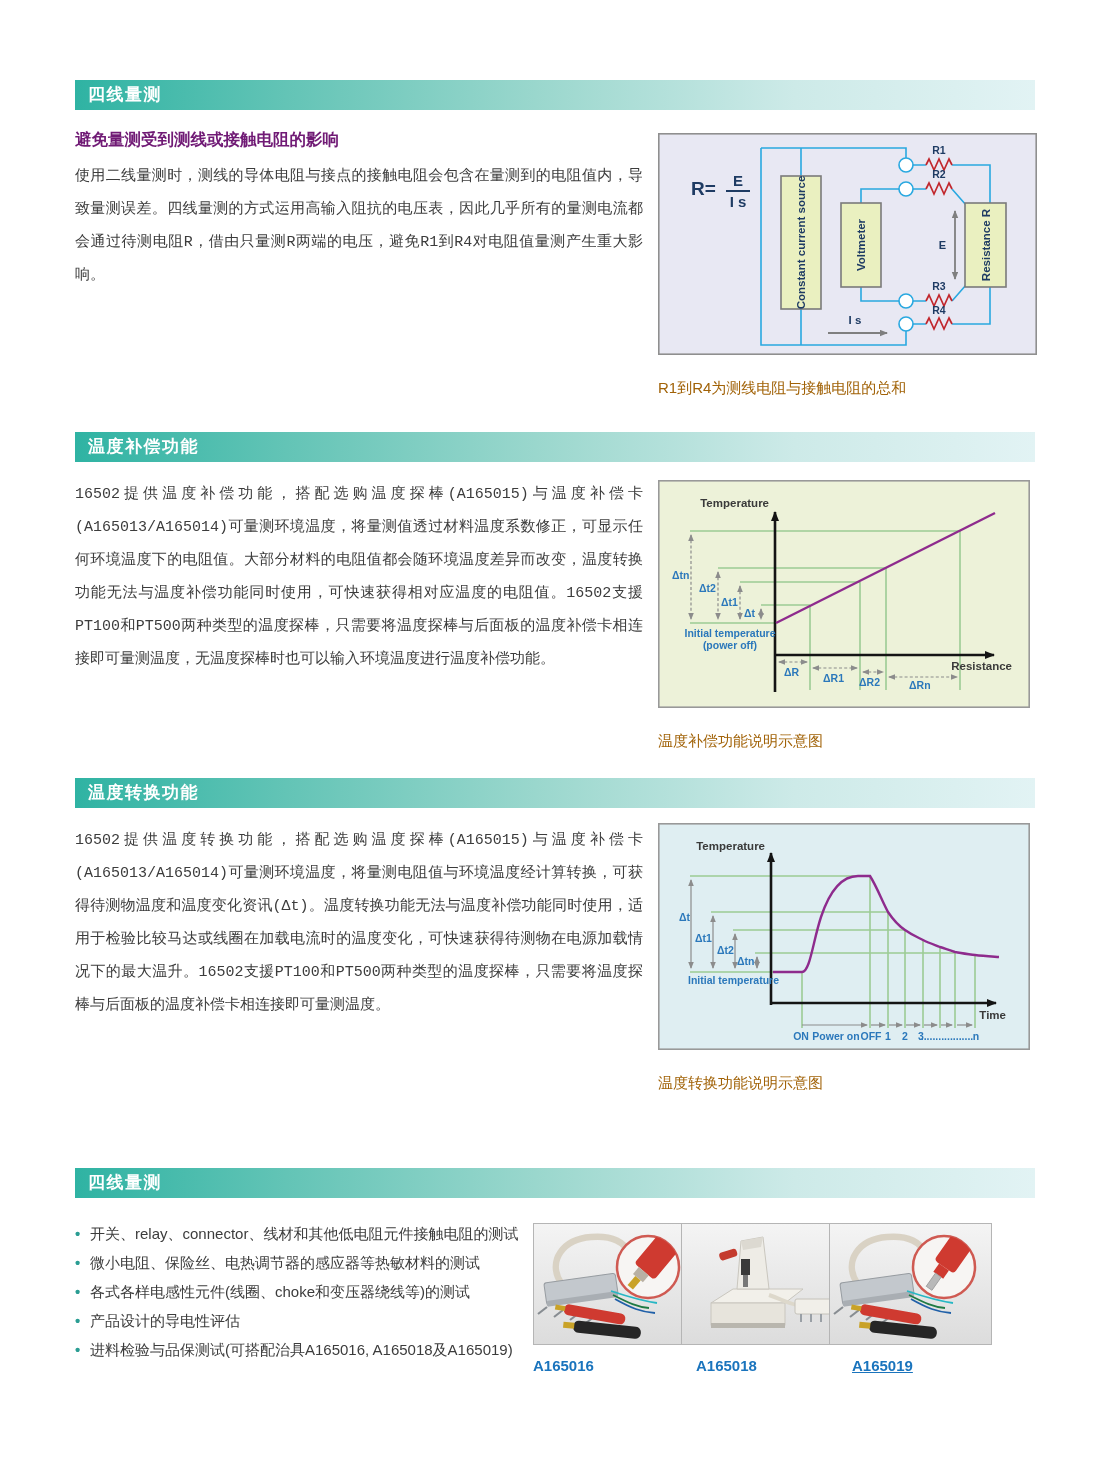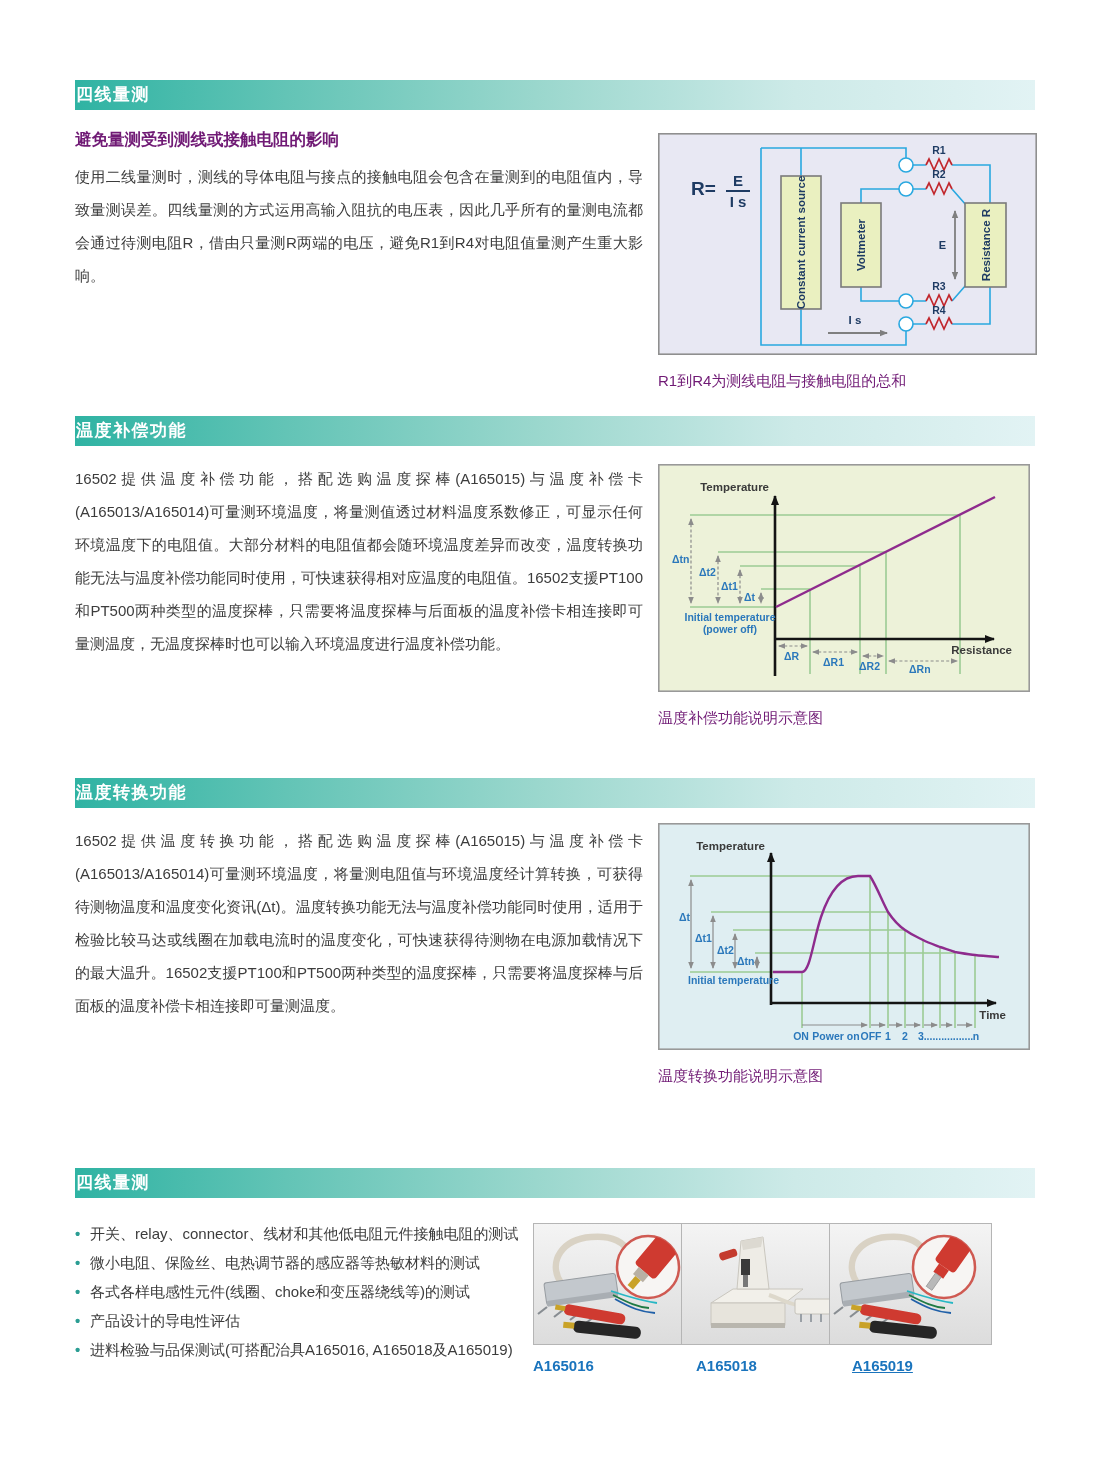--- a/index.html
+++ b/index.html
@@ -1,32 +1,32 @@
 <!DOCTYPE html>
 <html><head>
 <meta charset="utf-8">
 <style>
   * { margin:0; padding:0; box-sizing:border-box; }
   html,body { background:#ffffff; }
   body { font-family:"Liberation Sans","DejaVu Sans",sans-serif; }
   .page { position:relative; width:1102px; height:1470px; background:#fff; overflow:hidden; }
   .section { position:absolute; left:75px; width:960px; }
   .sec-header {
-    height:30px; line-height:30px; padding-left:1px;
+    height:30px; line-height:30px; padding-left:13px;
     background:linear-gradient(90deg,#2fb3a3 0%,#63c4b6 22%,#9ad7cd 48%,#cdeae8 75%,#e2f3f4 100%);
     color:#ffffff; font-size:17px; font-weight:bold; letter-spacing:1.5px;
   }
   .subtitle { margin-top:19px; color:#701a75; font-size:16.5px; font-weight:bold; }
   .body-text {
     margin-top:9px; width:568px; color:#3c3c3c; font-size:15px;
-    line-height:33px; text-align:justify;
+    line-height:33px; text-align:justify;font-family:Liberation Mono, monospace;
   }
   .figure { position:absolute; }
   .fig-frame { display:block; }
-  .fig-caption { margin-top:17px; color:#701a75; font-size:15px; }
+  .fig-caption { margin-top:24px; color:#a16207; font-size:15px; }
   .bullets { margin-top:21px; width:480px; list-style:none; }
   .bullets li {
     position:relative; padding-left:15px; color:#3c3c3c; font-size:15px;
     line-height:29px; white-space:nowrap;
   }
   .bullets li::before { content:"\2022"; position:absolute; left:0; color:#2a9d93; font-weight:bold; }
   .products { position:absolute; left:458px; top:55px; display:flex; gap:7px; }
   .product { width:141px; }
   .product .p-caption { margin-top:8px; color:#1a74bd; font-size:15px; font-weight:bold; }
   .p-cap-1 { margin-left:0; } .p-cap-2 { margin-left:15px; } .p-cap-3 { margin-left:23px;text-decoration:underline; }
@@ -96,21 +96,21 @@
 
         <line x1="297" y1="78" x2="297" y2="146" stroke="#7f7f7f" stroke-width="1.8" marker-start="url(#ahgs)" marker-end="url(#ahg)"></line>
         <text x="288" y="116" font-size="11" font-weight="bold" fill="#1e3b63" text-anchor="end">E</text>
         <line x1="170" y1="200" x2="229" y2="200" stroke="#7f7f7f" stroke-width="1.8" marker-end="url(#ahg)"></line>
         <text x="197" y="191" font-size="11.5" font-weight="bold" fill="#1e3b63" text-anchor="middle">I s</text>
       </svg>
       <div class="fig-caption">R1到R4为测线电阻与接触电阻的总和</div>
     </div>
   </div>
 
-  <div class="section" style="top:416px;">
+  <div class="section" style="top:432px;">
     <div class="sec-header">
       <span>温度补偿功能</span>
     </div>
     <div class="body-text" style="margin-top:16px;">16502提供温度补偿功能，搭配选购温度探棒(A165015)与温度补偿卡(A165013/A165014)可量测环境温度，将量测值透过材料温度系数修正，可显示任何环境温度下的电阻值。大部分材料的电阻值都会随环境温度差异而改变，温度转换功能无法与温度补偿功能同时使用，可快速获得相对应温度的电阻值。16502支援PT100和PT500两种类型的温度探棒，只需要将温度探棒与后面板的温度补偿卡相连接即可量测温度，无温度探棒时也可以输入环境温度进行温度补偿功能。</div>
 
     <div class="figure" style="left:583px; top:48px; width:372px;">
       <svg class="fig-frame" width="372" height="228" viewBox="0 0 372 228">
         <defs>
           <marker id="ahb" markerUnits="userSpaceOnUse" markerWidth="11" markerHeight="9" refX="9" refY="4" orient="auto">
               <path d="M0,0 L10,4 L0,8 z" fill="#141414"></path>

